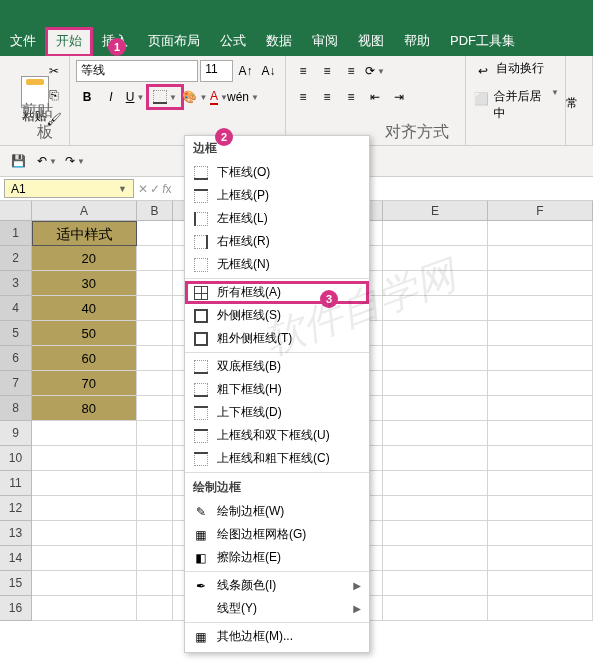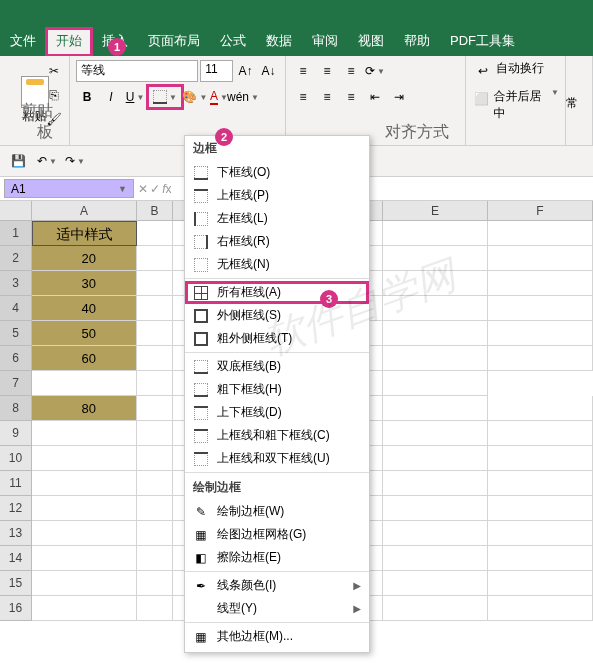--- a/index.html
+++ b/index.html
@@ -25,21 +25,21 @@
     .font-select { border: 1px solid #ababab; background: #fff; padding: 1px 4px; font-size: 12px; height: 22px; }
     .btn-icon { width: 22px; height: 22px; display: inline-flex; align-items: center; justify-content: center; cursor: pointer; }
     .btn-icon.highlight { outline: 3px solid #d63384; outline-offset: -1px; }
     .dropdown-arrow { font-size: 8px; color: #666; margin-left: 2px; }
     
     .badge { position: absolute; width: 18px; height: 18px; background: #d63384; color: #fff; border-radius: 50%; display: flex; align-items: center; justify-content: center; font-size: 11px; font-weight: bold; z-index: 100; }
     
     .qat { background: #f3f2f1; padding: 4px 8px; display: flex; gap: 6px; border-bottom: 1px solid #d0d0d0; }
     
     .namebox-row { display: flex; border-bottom: 1px solid #d0d0d0; height: 24px; }
-    .namebox { width: 130px; border: 1px solid #ababab; background: #c4b5fd; padding: 2px 6px; margin: 2px 0 2px 4px; font-size: 12px; display: flex; align-items: center; }
+    .namebox { width: 130px; border: 1px solid #ababab; background: #fef9c3; padding: 2px 6px; margin: 2px 0 2px 4px; font-size: 12px; display: flex; align-items: center; }
     .namebox .arrow { margin-left: auto; font-size: 9px; color: #666; }
     .formula-btns { display: flex; gap: 2px; padding: 0 4px; align-items: center; color: #999; }
     
     .grid-area { position: relative; }
     .col-headers { display: flex; background: #e6e6e6; height: 20px; border-bottom: 1px solid #bbb; }
     .corner { width: 32px; border-right: 1px solid #bbb; background: #e6e6e6; }
     .col-header { width: 105px; text-align: center; border-right: 1px solid #bbb; font-size: 12px; line-height: 20px; color: #444; }
     .col-header:nth-child(3) { width: 36px; }
     
     .row { display: flex; height: 25px; }
@@ -258,20 +258,21 @@
         <div class="row-header sel">6</div>
         <div class="cell sel">60</div>
         <div class="cell"></div>
         <div class="cell"></div>
         <div class="cell"></div>
         <div class="cell"></div>
         <div class="cell"></div>
       </div>
       <div class="row">
         <div class="row-header sel">7</div>
+        <div class="cell sel">70</div>
         <div class="cell"></div>
         <div class="cell"></div>
         <div class="cell"></div>
         <div class="cell"></div>
         <div class="cell"></div>
       </div>
       <div class="row">
         <div class="row-header sel">8</div>
         <div class="cell sel">80</div>
         <div class="cell"></div>
@@ -423,27 +424,27 @@
       <div class="menu-item">
         <span class="menu-icon">
           <span class="border-glyph bg-top"></span>
         </span>
         <span>上下框线(D)</span>
       </div>
       <div class="menu-item">
         <span class="menu-icon">
           <span class="border-glyph bg-top"></span>
         </span>
+        <span>上框线和双下框线(U)</span>
+      </div>
+      <div class="menu-item">
+        <span class="menu-icon">
+          <span class="border-glyph bg-top"></span>
+        </span>
         <span>上框线和粗下框线(C)</span>
-      </div>
-      <div class="menu-item">
-        <span class="menu-icon">
-          <span class="border-glyph bg-top"></span>
-        </span>
-        <span>上框线和双下框线(U)</span>
       </div>
     </div>
   <div class="menu-sep"></div>
   <div class="menu-header">绘制边框</div>
   <div id="draw-items">
       <div class="menu-item">
         <span class="menu-icon">✎</span>
         <span>绘制边框(W)</span>
       </div>
       <div class="menu-item">

